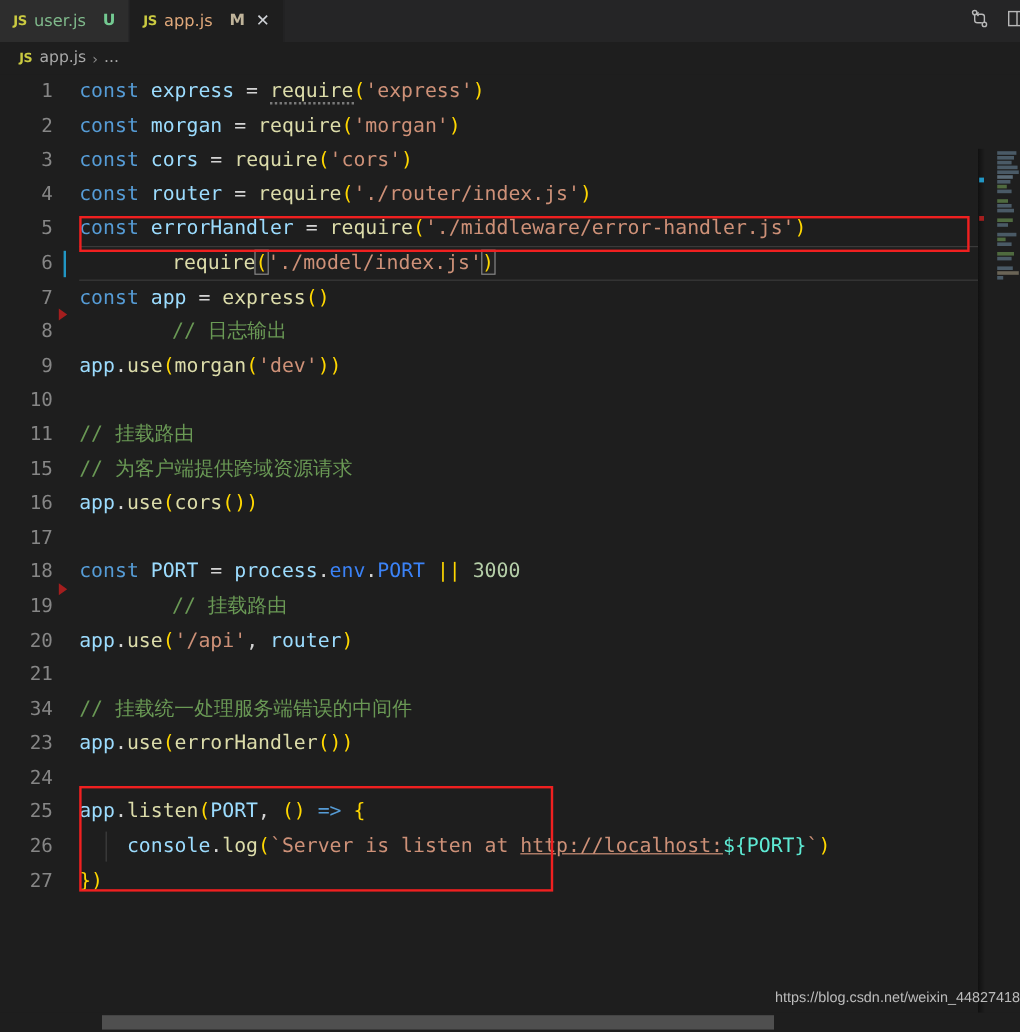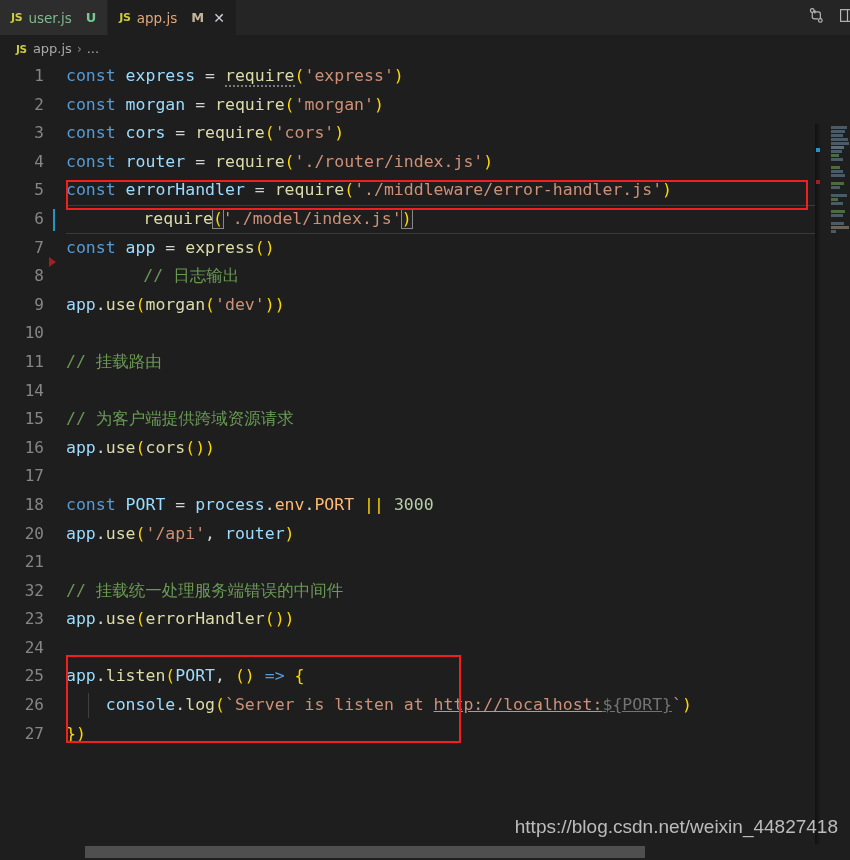--- a/index.html
+++ b/index.html
@@ -181,24 +181,24 @@
   
   .kw      { color: #569cd6; }
   .varname { color: #9cdcfe; }
   .fn      { color: #dcdcaa; }
   .str     { color: #ce9178; }
   .punc    { color: #d4d4d4; }
   .paren1  { color: #ffd700; }
   .cmt     { color: #6a9955; }
   .num     { color: #b5cea8; }
   .op      { color: #d4d4d4; }
-  .prop    { color: #fdba74; }
+  .prop    { color: #3b82f6; }
   .tmpl    { color: #ce9178; }
   .link    { color: #ce9178; text-decoration: underline; }
-  .linkvar { color: #737373; text-decoration: underline; }
+  .linkvar { color: #5eead4; }
   .bracketmatch {
     outline: 1px solid #888;
     background: rgba(255,255,255,0.02);
   }
   .squiggle {
     border-bottom: 2px dotted #7a7a7a;
   }
   .indent-guide {
     position: absolute;
     width: 1px;
@@ -246,23 +246,23 @@
   .hscroll-thumb {
     position: absolute;
     left: 85px; top: 2px;
     width: 560px; height: 12px;
     background: #4f4f4f;
   }
 
   
   .watermark {
     position: absolute;
-    right: 12px; bottom: 22px;
+    right: 0; bottom: 22px;
     font-family: "Liberation Sans", sans-serif;
-    font-size: 19px;
+    font-size: 12px;
     color: #c9c9c9;
     opacity: 0.92;
     z-index: 40;
     white-space: nowrap;
   }
 </style>
 </head>
 <body>
 
 <div id="app">
@@ -377,65 +377,67 @@
       </div>
 
       <div class="line">
         <span class="ln">11</span>
         <span class="gutter"></span>
         <span class="code"><span class="cmt">// 挂载路由</span></span>
       </div>
 
 
 
-      <div class="line">
-        <span class="ln">14</span>
+
+      <div class="line">
+        <span class="ln">15</span>
+        <span class="gutter"></span>
+        <span class="code"><span class="cmt">// 为客户端提供跨域资源请求</span></span>
+      </div>
+
+      <div class="line">
+        <span class="ln">16</span>
+        <span class="gutter"></span>
+        <span class="code"><span class="varname">app</span><span class="punc">.</span><span class="fn">use</span><span class="paren1">(</span><span class="fn">cors</span><span class="paren1">())</span></span>
+      </div>
+
+      <div class="line">
+        <span class="ln">17</span>
         <span class="gutter"></span>
         <span class="code"></span>
       </div>
 
       <div class="line">
-        <span class="ln">15</span>
-        <span class="gutter"></span>
-        <span class="code"><span class="cmt">// 为客户端提供跨域资源请求</span></span>
-      </div>
-
-      <div class="line">
-        <span class="ln">16</span>
-        <span class="gutter"></span>
-        <span class="code"><span class="varname">app</span><span class="punc">.</span><span class="fn">use</span><span class="paren1">(</span><span class="fn">cors</span><span class="paren1">())</span></span>
-      </div>
-
-      <div class="line">
-        <span class="ln">17</span>
+        <span class="ln">18</span>
+        <span class="gutter"></span>
+        <span class="code"><span class="kw">const</span> <span class="varname">PORT</span> <span class="op">=</span> <span class="varname">process</span><span class="punc">.</span><span class="prop">env</span><span class="punc">.</span><span class="prop">PORT</span> <span class="paren1">||</span> <span class="num">3000</span></span>
+      </div>
+
+      <div class="line">
+        <span class="ln">19</span>
+        <span class="gutter">
+          <span class="gitmark" style="top:-5px"></span>
+        </span>
+        <span class="code"><span class="cmt">// 挂载路由</span></span>
+      </div>
+
+      <div class="line">
+        <span class="ln">20</span>
+        <span class="gutter"></span>
+        <span class="code"><span class="varname">app</span><span class="punc">.</span><span class="fn">use</span><span class="paren1">(</span><span class="str">'/api'</span><span class="punc">,</span> <span class="varname">router</span><span class="paren1">)</span></span>
+      </div>
+
+      <div class="line">
+        <span class="ln">21</span>
         <span class="gutter"></span>
         <span class="code"></span>
       </div>
 
       <div class="line">
-        <span class="ln">18</span>
-        <span class="gutter"></span>
-        <span class="code"><span class="kw">const</span> <span class="varname">PORT</span> <span class="op">=</span> <span class="varname">process</span><span class="punc">.</span><span class="prop">env</span><span class="punc">.</span><span class="prop">PORT</span> <span class="paren1">||</span> <span class="num">3000</span></span>
-      </div>
-
-
-      <div class="line">
-        <span class="ln">20</span>
-        <span class="gutter"></span>
-        <span class="code"><span class="varname">app</span><span class="punc">.</span><span class="fn">use</span><span class="paren1">(</span><span class="str">'/api'</span><span class="punc">,</span> <span class="varname">router</span><span class="paren1">)</span></span>
-      </div>
-
-      <div class="line">
-        <span class="ln">21</span>
-        <span class="gutter"></span>
-        <span class="code"></span>
-      </div>
-
-      <div class="line">
-        <span class="ln">32</span>
+        <span class="ln">34</span>
         <span class="gutter"></span>
         <span class="code"><span class="cmt">// 挂载统一处理服务端错误的中间件</span></span>
       </div>
 
       <div class="line">
         <span class="ln">23</span>
         <span class="gutter"></span>
         <span class="code"><span class="varname">app</span><span class="punc">.</span><span class="fn">use</span><span class="paren1">(</span><span class="fn">errorHandler</span><span class="paren1">())</span></span>
       </div>
 

